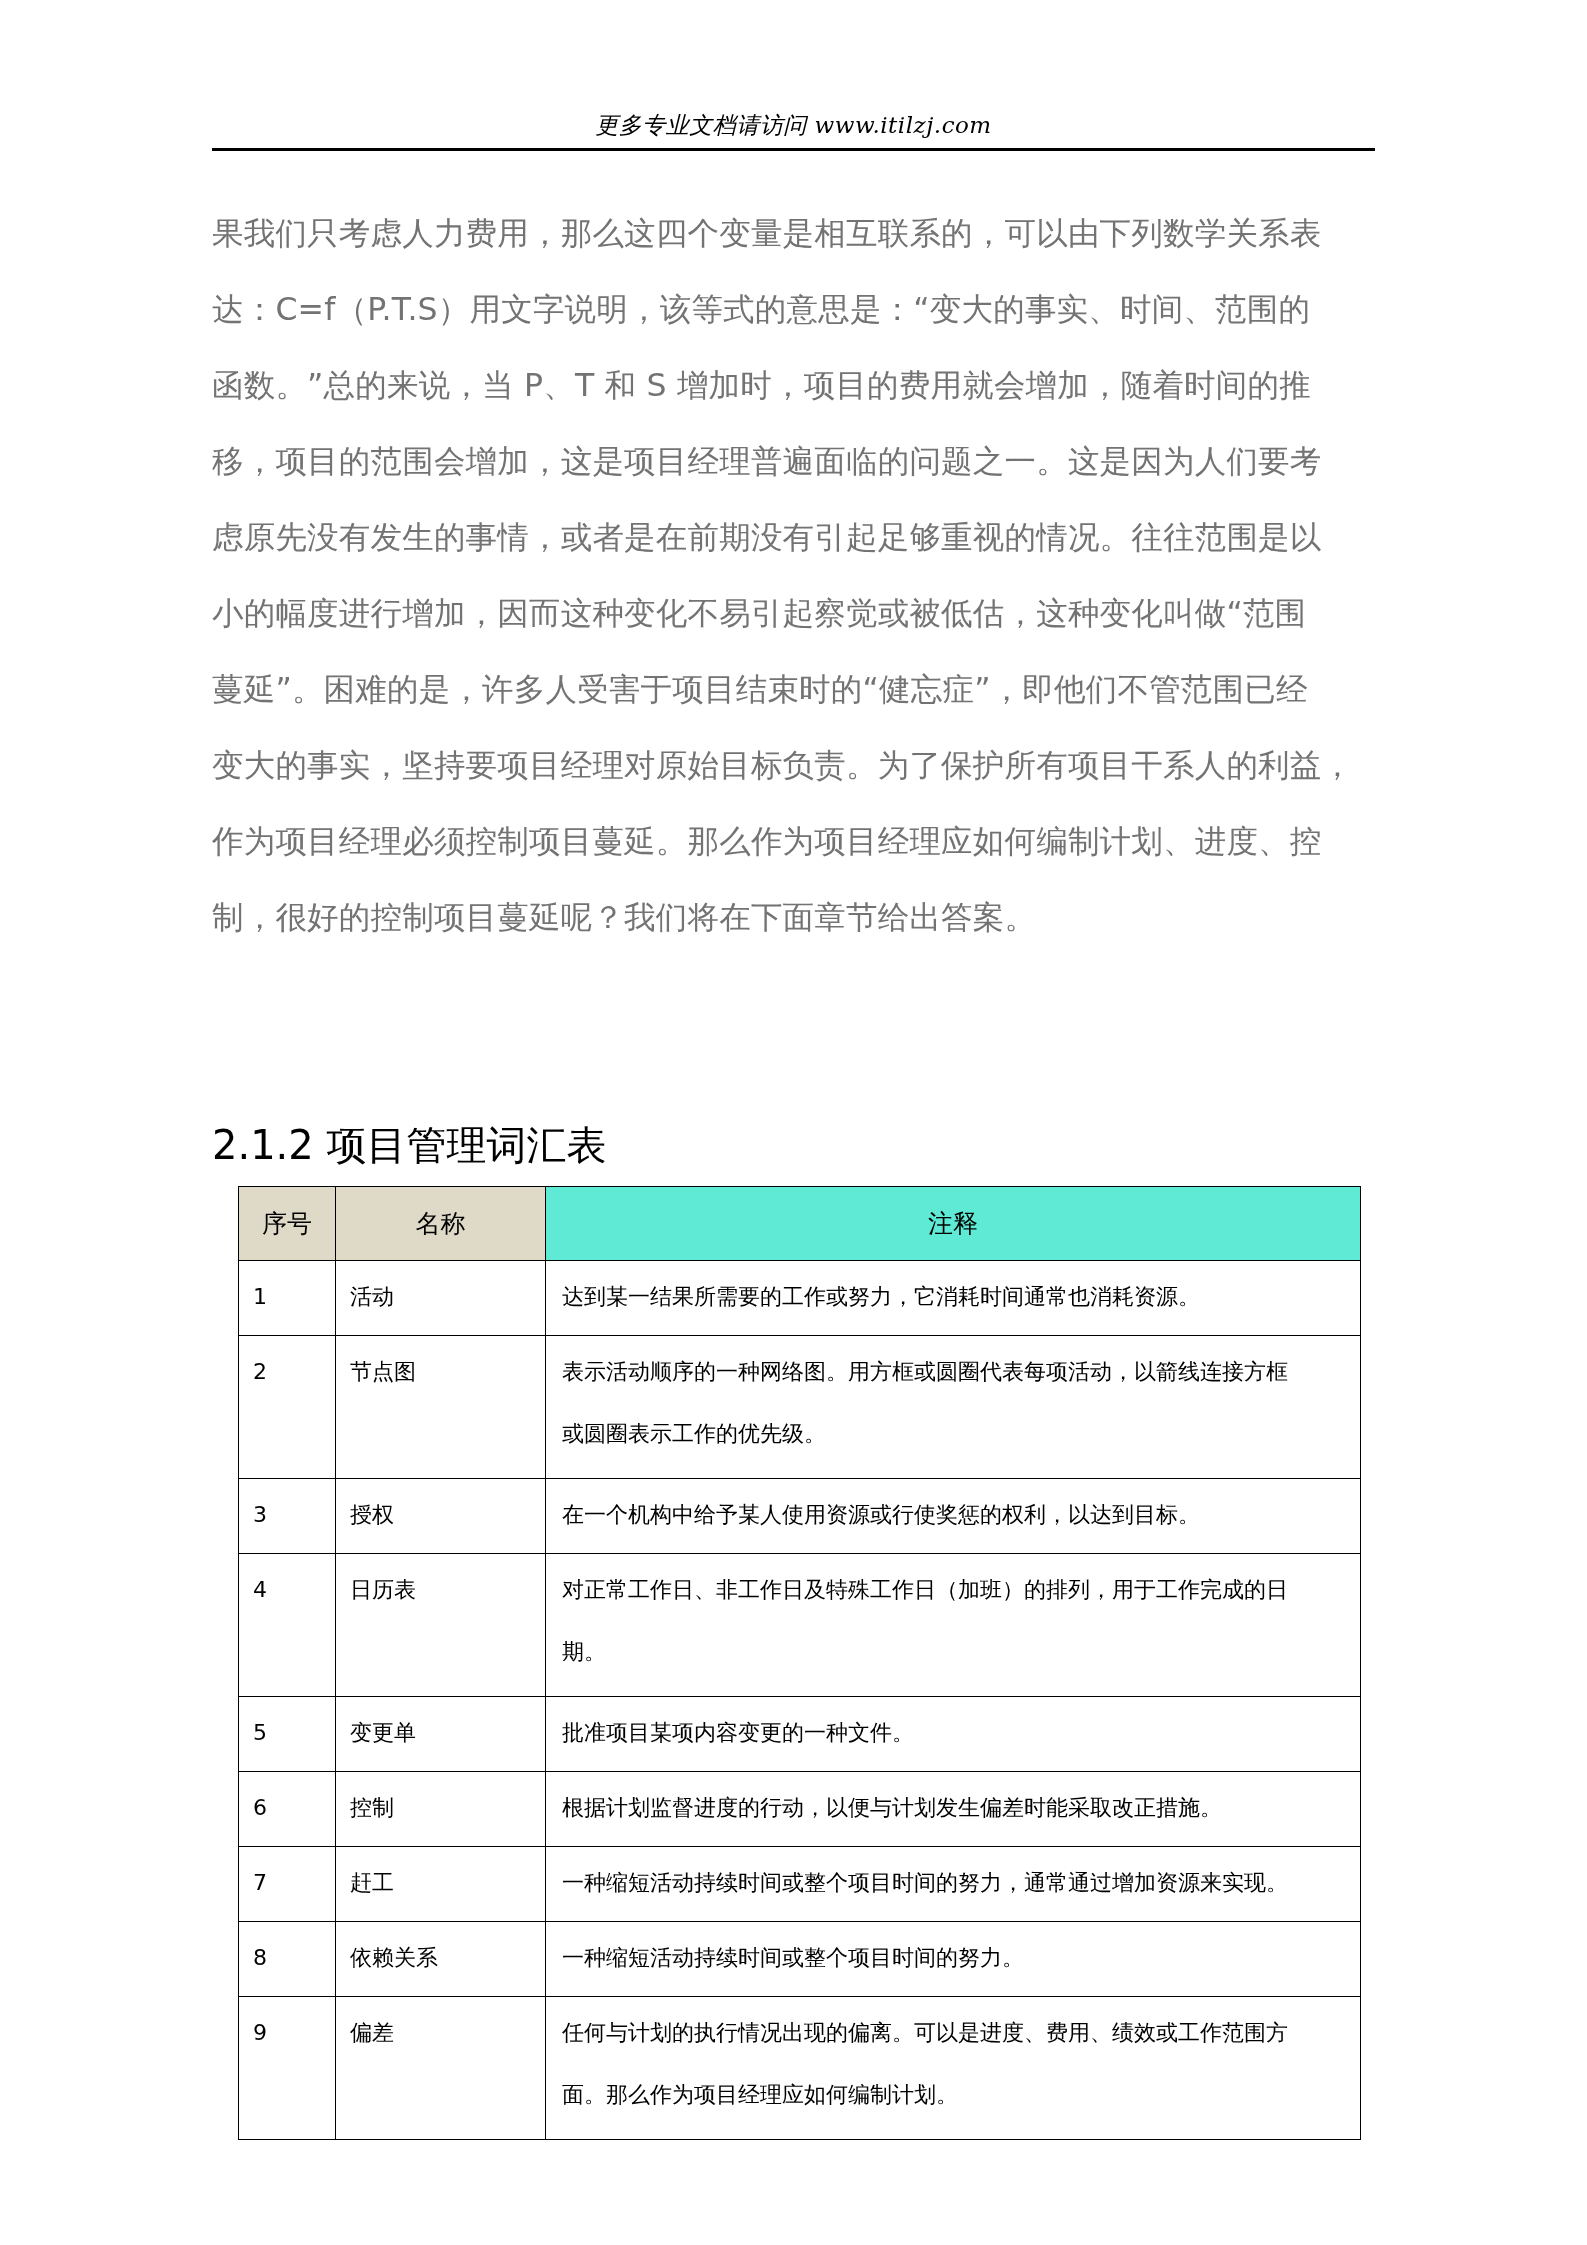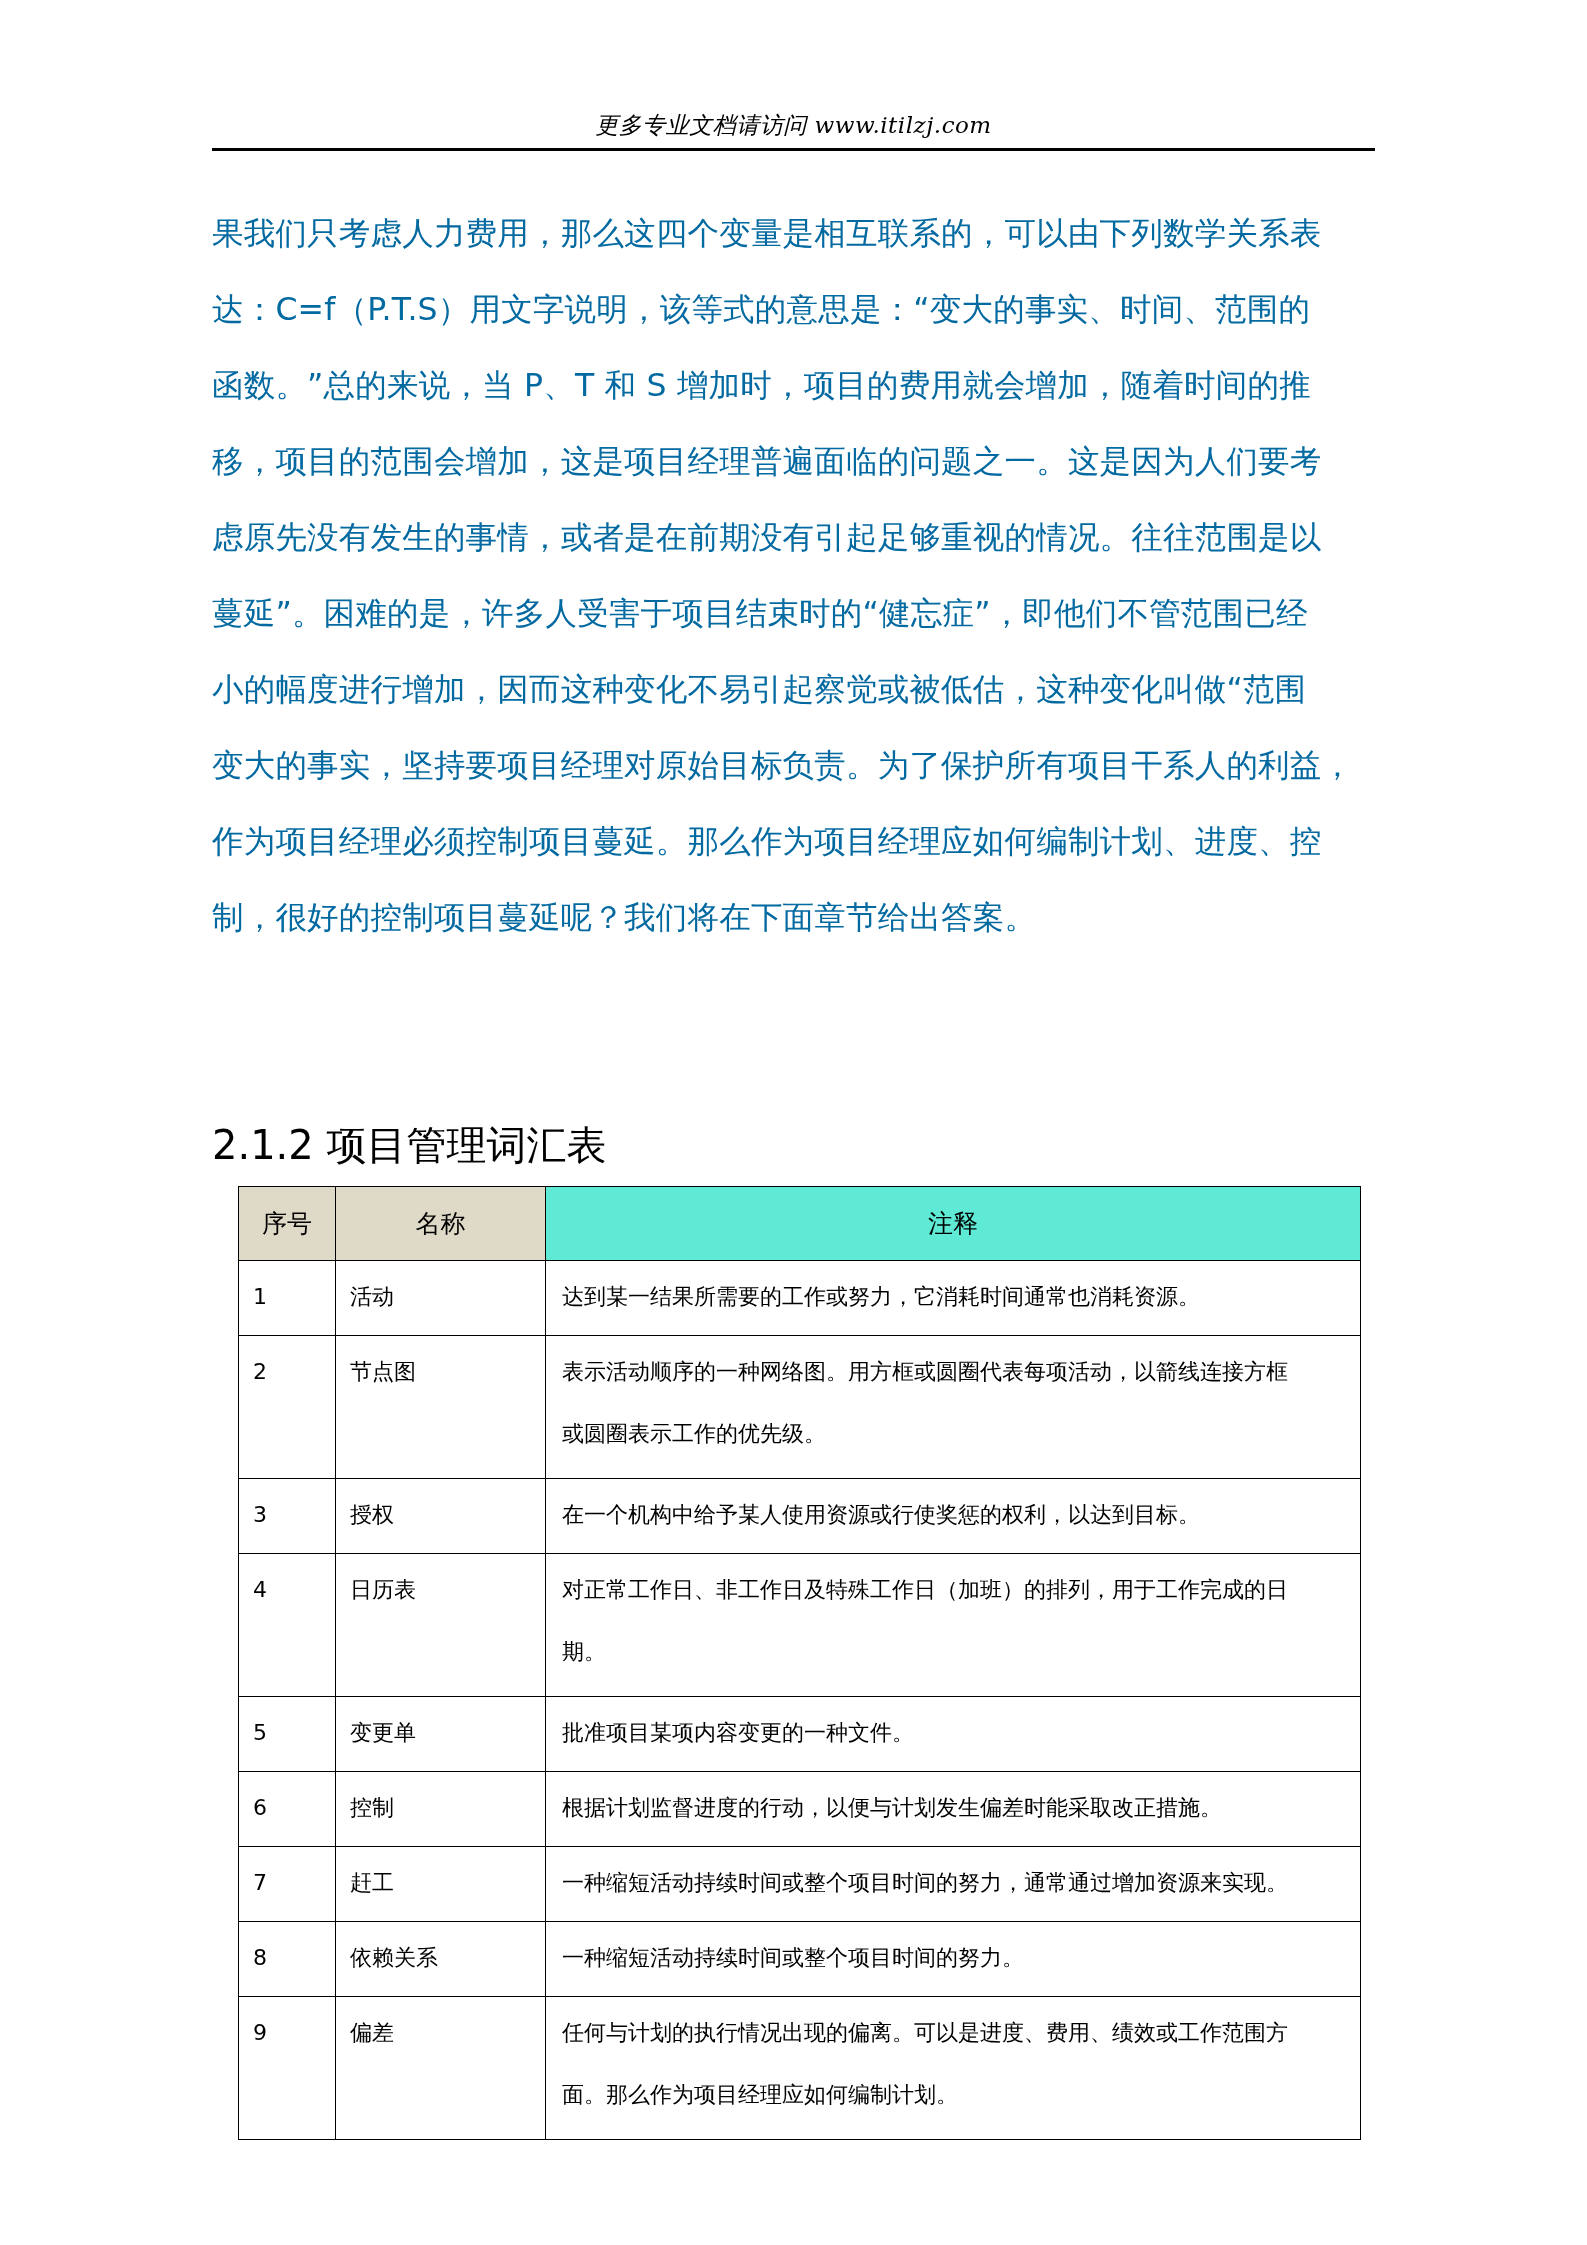--- a/index.html
+++ b/index.html
@@ -49,21 +49,21 @@
     position: absolute;
     left: 212px;
     top: 195px;
     width: 1168px;
   }
   .para-line {
     font-size: 31.5px;
     line-height: 76px;
     letter-spacing: 0.2px;
     white-space: nowrap;
-    color: #0369a1;
+    color: #737373;
   }
 
   
   .section-heading {
     position: absolute;
     left: 212px;
     top: 1098px;
     font-size: 40px;
     line-height: 56px;
     font-weight: 400;
@@ -141,22 +141,22 @@
     <div class="header-text">更多专业文档请访问 www.itilzj.com</div>
     <div class="header-rule"></div>
   </div>
 
   <div class="body-block" id="body-block">
       <div class="para-line">果我们只考虑人力费用，那么这四个变量是相互联系的，可以由下列数学关系表</div>
       <div class="para-line">达：C=f（P.T.S）用文字说明，该等式的意思是：“变大的事实、时间、范围的</div>
       <div class="para-line">函数。”总的来说，当 P、T 和 S 增加时，项目的费用就会增加，随着时间的推</div>
       <div class="para-line">移，项目的范围会增加，这是项目经理普遍面临的问题之一。这是因为人们要考</div>
       <div class="para-line">虑原先没有发生的事情，或者是在前期没有引起足够重视的情况。往往范围是以</div>
+      <div class="para-line">小的幅度进行增加，因而这种变化不易引起察觉或被低估，这种变化叫做“范围</div>
       <div class="para-line">蔓延”。困难的是，许多人受害于项目结束时的“健忘症”，即他们不管范围已经</div>
-      <div class="para-line">小的幅度进行增加，因而这种变化不易引起察觉或被低估，这种变化叫做“范围</div>
       <div class="para-line">变大的事实，坚持要项目经理对原始目标负责。为了保护所有项目干系人的利益，</div>
       <div class="para-line">作为项目经理必须控制项目蔓延。那么作为项目经理应如何编制计划、进度、控</div>
       <div class="para-line">制，很好的控制项目蔓延呢？我们将在下面章节给出答案。</div>
     </div>
 
   <div class="section-heading">2.1.2 项目管理词汇表</div>
 
   <div class="vocab-table-wrap">
     <table class="vocab-table">
       <colgroup>

